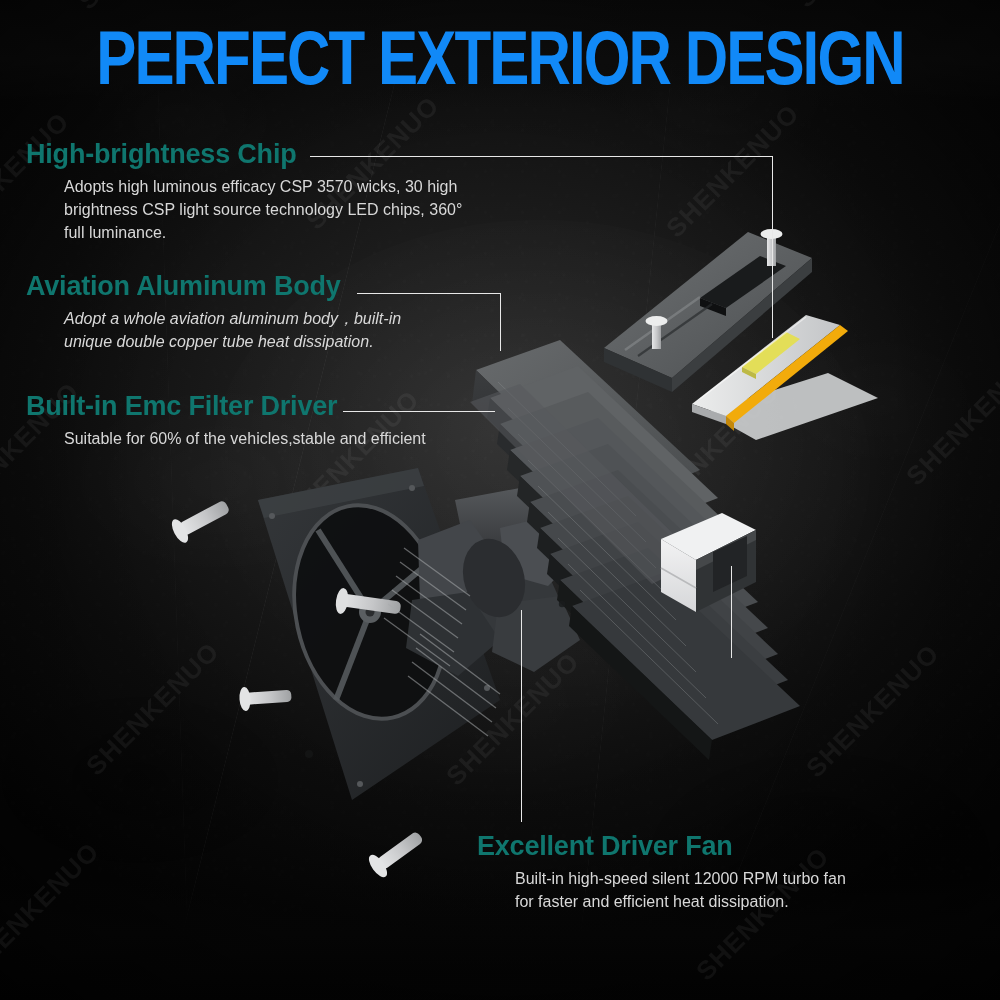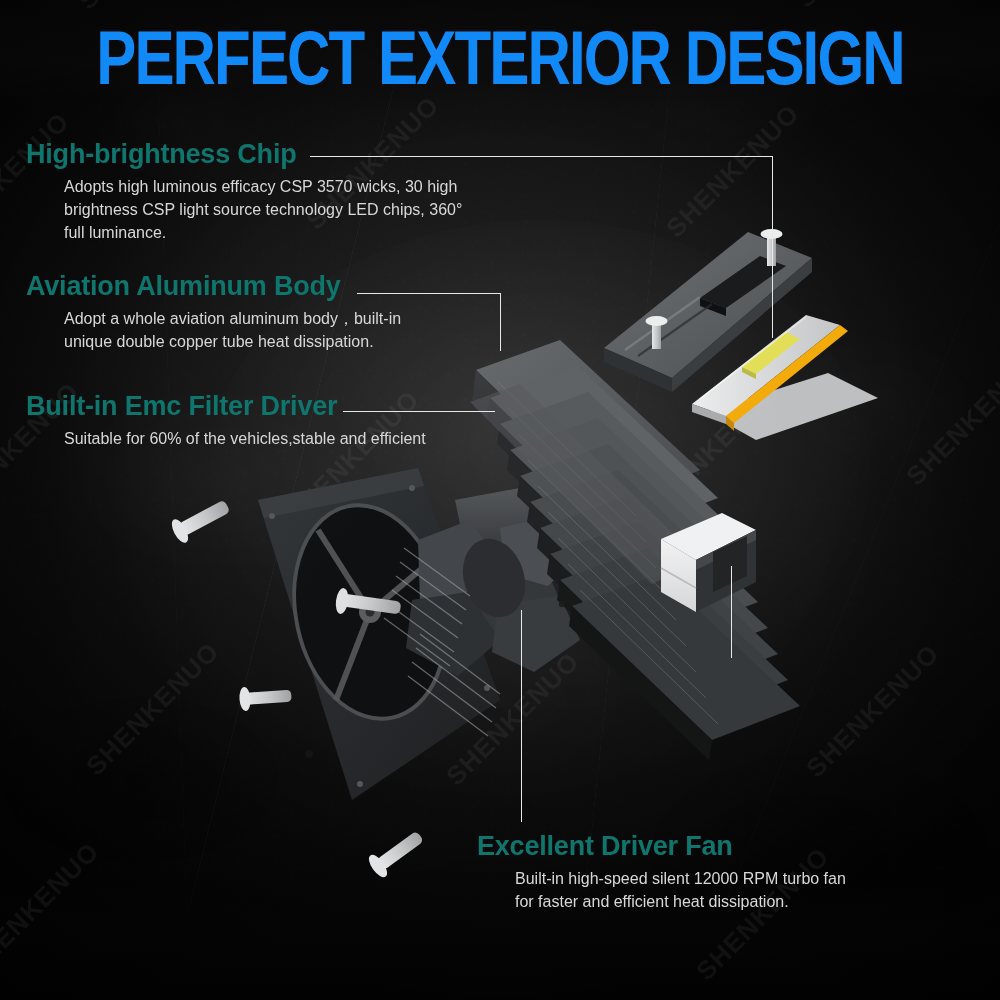--- a/index.html
+++ b/index.html
@@ -315,21 +315,21 @@
 
   <div class="title">PERFECT EXTERIOR DESIGN</div>
 
   <div class="callout" style="left:26px; top:140px; width:430px;">
     <div class="c-head">High-brightness Chip</div>
     <div class="c-body" style="width:420px;">Adopts high luminous efficacy CSP 3570 wicks, 30 high brightness CSP light source technology LED chips, 360° full luminance.</div>
   </div>
 
   <div class="callout" style="left:26px; top:272px; width:430px;">
     <div class="c-head">Aviation Aluminum Body</div>
-    <div class="c-body" style="width:360px;">Adopt a whole aviation aluminum body，built-in unique double copper tube heat dissipation.</div>
+    <div class="c-body" style="width:360px;font-style:italic;">Adopt a whole aviation aluminum body，built-in unique double copper tube heat dissipation.</div>
   </div>
 
   <div class="callout" style="left:26px; top:392px; width:430px;">
     <div class="c-head">Built-in Emc Filter Driver</div>
     <div class="c-body" style="width:420px;">Suitable for 60% of the vehicles,stable and efficient</div>
   </div>
 
   <div class="callout" style="left:630px; top:676px; width:350px;">
   </div>
 

